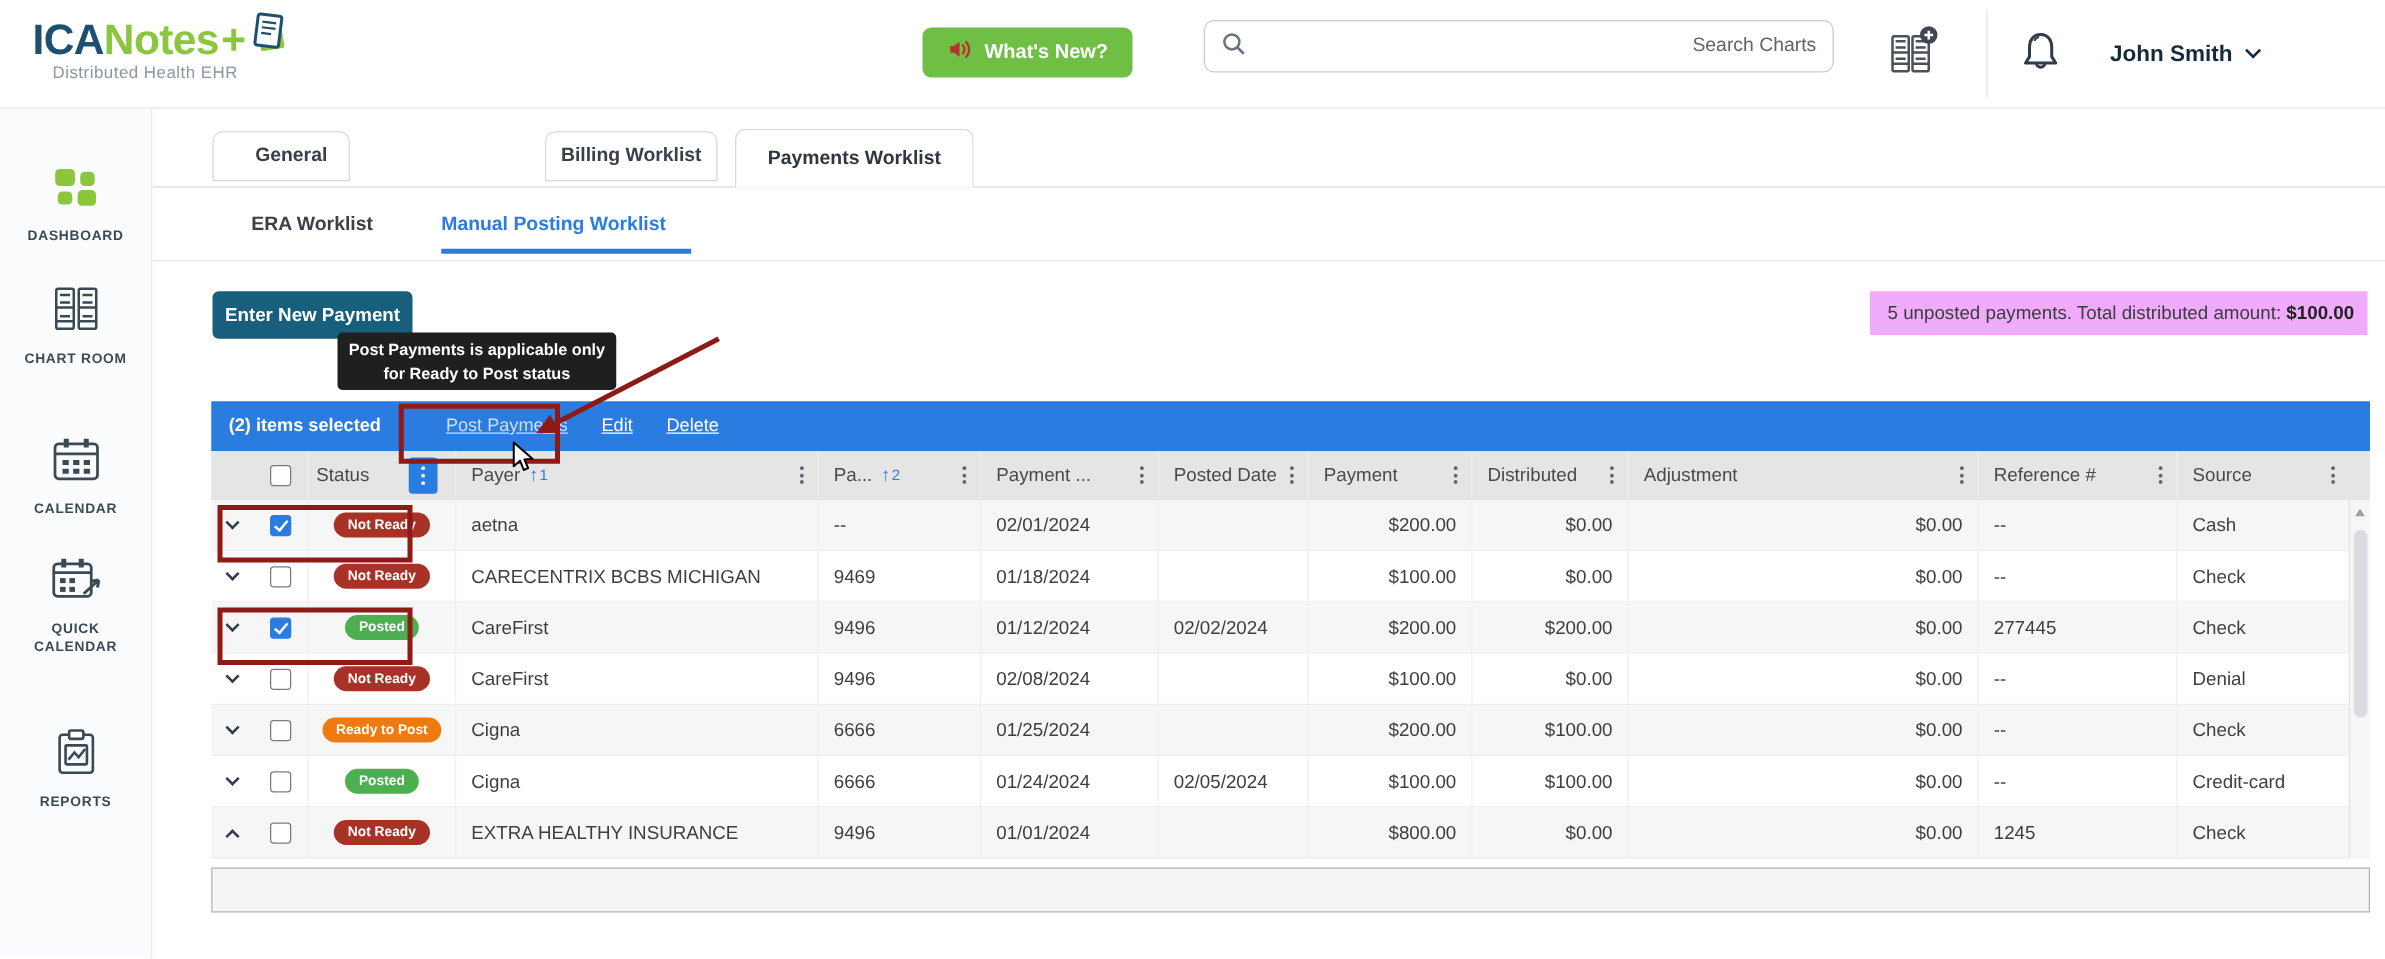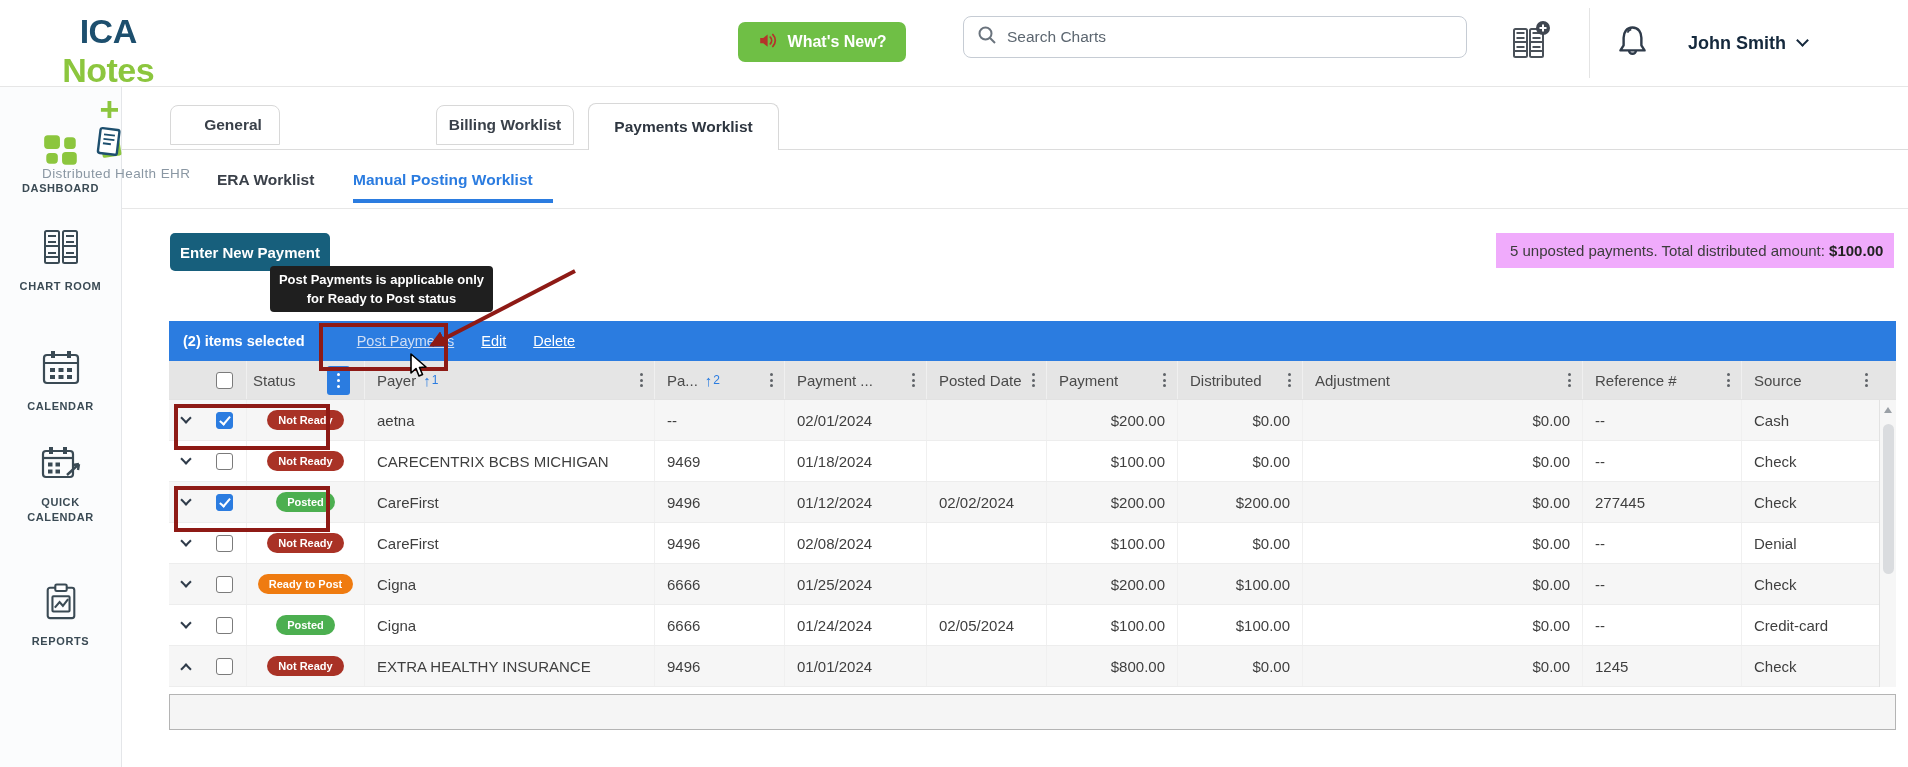--- a/index.html
+++ b/index.html
@@ -4,32 +4,32 @@
 <style>
   * { box-sizing: border-box; margin: 0; padding: 0; }
   html,body { width:1908px; height:767px; overflow:hidden; background:#fff;
     font-family:"Liberation Sans", sans-serif; }
   .screen { position:relative; width:1908px; height:767px; background:#fff; }
 
   
   .topbar { position:absolute; left:0; top:0; width:1908px; height:87px; background:#fff;
     border-bottom:1px solid #e6e6e6; z-index:6; }
   .logo { position:absolute; left:26px; top:12px; cursor:pointer; }
-  .brand-line { font-size:34px; font-weight:bold; letter-spacing:-.5px; display:flex; align-items:center;flex-direction:column; }
+  .brand-line { font-size:34px; font-weight:bold; letter-spacing:-.5px; display:flex; align-items:center; }
   .brand-ica { color:#1d4f6e; } .brand-notes { color:#8cc63e; } .brand-plus { color:#8cc63e; margin-left:2px; }
   .brand-doc { margin-left:2px; margin-top:-4px; }
   .tagline { font-size:13.5px; color:#8a97a3; margin-left:16px; margin-top:-3px; letter-spacing:.4px; }
   .whats-new { position:absolute; left:738px; top:22px; width:168px; height:40px; background:#6fbf45;
     border:none; border-radius:7px; color:#fff; font-weight:bold; font-size:16px;
     display:flex; align-items:center; justify-content:center; gap:9px; cursor:pointer;
     font-family:"Liberation Sans", sans-serif; }
   .search-box { position:absolute; left:963px; top:16px; width:504px; height:42px; background:#fff;
     border:1.5px solid #c6ccd4; border-radius:8px; display:flex; align-items:center; padding:0 13px; gap:10px; }
   .search-box input { border:none; outline:none; font-size:15.5px; color:#333; width:100%;
-    font-family:"Liberation Sans", sans-serif; }
+    font-family:"Liberation Sans", sans-serif;text-align:right; }
   .search-box input::placeholder { color:#5c6670; }
   .tb-icon-btn { position:absolute; cursor:pointer; }
   .tb-divider { position:absolute; left:1589px; top:8px; width:1px; height:70px; background:#e4e4e4; }
   .user-menu { position:absolute; left:1688px; top:0; height:86px; display:flex; align-items:center;
     gap:12px; font-size:18px; font-weight:bold; color:#15293d; cursor:pointer; }
   .chev-down { width:9px; height:9px; border-right:2.2px solid #15293d; border-bottom:2.2px solid #15293d;
     transform:rotate(45deg); margin-top:-5px; }
 
   
   .sidebar { position:absolute; left:0; top:87px; width:122px; height:680px; background:#fbfcfd;
@@ -46,21 +46,21 @@
   .strip-line { position:absolute; left:0; top:62px; width:1786px; height:1px; background:#dcdcdc; }
   .tab { position:absolute; top:18px; height:40px; background:#fff; border:1px solid #d8d8d8;
     border-radius:8px 8px 0 0; display:flex; align-items:center; justify-content:center;
     font-size:15.5px; font-weight:600; color:#394049; cursor:pointer; z-index:2; }
   .tab.t0 { left:48px;  width:110px;padding-left:16px; }
   .tab.t1 { left:314px; width:138px; }
   .tab.t2 { left:466px; width:191px; }
   .tab.active { top:16px; height:47px; border-bottom:none; z-index:3; font-weight:bold; color:#2e3640; }
   .subtab { position:absolute; top:80px; height:26px; display:flex; align-items:center;
     font-size:15.5px; font-weight:bold; color:#3a4049; cursor:pointer; }
-  .subtab.s0 { left:95px; }
+  .subtab.s0 { left:79px; }
   .subtab.s1 { left:231px; color:#2b7ce0; }
   .subtab-underline { position:absolute; left:231px; top:112px; width:200px; height:4px; background:#2b7ce0; }
   .sub-divider { position:absolute; left:0; top:121px; width:1786px; height:1px; background:#e7e7e7; }
 
   .enter-new { position:absolute; left:48px; top:146px; width:160px; height:38px; background:#175f7c;
     border:none; border-radius:5px; color:#fff; font-size:15px; font-weight:600; cursor:pointer;
     font-family:"Liberation Sans", sans-serif; }
   .banner { position:absolute; left:1374px; top:146px; width:398px; height:35px; background:#f0abfc;
     color:#3c3c3c; font-size:15px; line-height:35px; padding:0 14px; white-space:nowrap; }
   .banner b { color:#222; }

